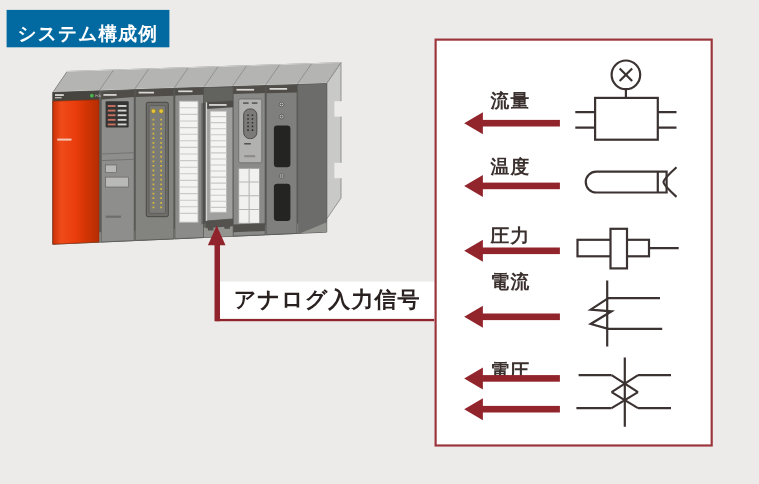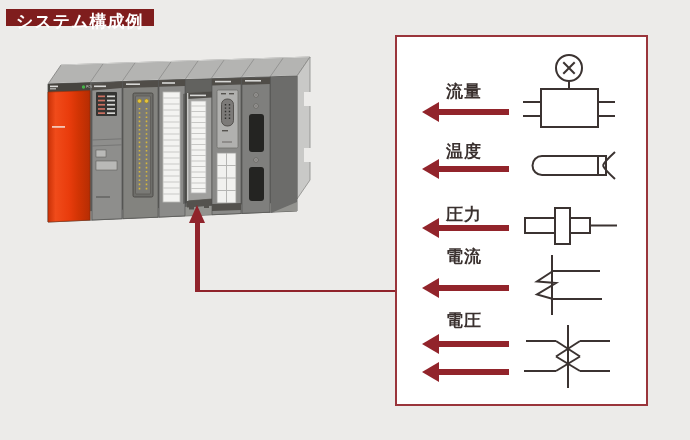--- a/index.html
+++ b/index.html
@@ -1,21 +1,21 @@
 <!DOCTYPE html>
 <html><head>
 <meta charset="utf-8">
 <style>
   html,body{margin:0;padding:0;}
   body{font-family:"Liberation Sans","DejaVu Sans",sans-serif;}
   .stage{position:relative;width:690px;height:440px;background:#ecebe9;overflow:hidden;}
 
   
-  .title-banner{position:absolute;left:6px;top:9px;height:17px;background:#7f1d1d;
-    padding:0 10px;display:flex;align-items:flex-start;}
+  .title-banner{position:absolute;left:6px;top:9px;height:34px;background:#0369a1;
+    padding:0 10px;display:flex;align-items:flex-end;}
   .title-banner span{color:#ffffff;font-weight:bold;font-size:17px;letter-spacing:1px;line-height:25px;}
 
   
   .plc{position:absolute;left:40px;top:55px;width:285px;height:195px;}
 
   
   .up-arrow{position:absolute;left:188px;top:205px;width:18px;height:87px;}
   .up-arrow .head{position:absolute;left:1px;top:0;width:0;height:0;
     border-left:8px solid transparent;border-right:8px solid transparent;
     border-bottom:18px solid #90232b;}
@@ -184,20 +184,21 @@
     </g>
   </svg>
 
   <div class="up-arrow">
     <div class="head"></div>
     <div class="shaft"></div>
   </div>
 
   <div class="connector-h"></div>
 
+  <div class="annotation">アナログ入力信号</div>
 
   <div class="panel">
 
     <div class="sig-label" style="top:46px">流量</div>
     <div class="sig-arrow" style="top:65px">
         <div class="head"></div>
         <div class="shaft"></div>
       </div>
 
     <div class="sig-label" style="top:106px">温度</div>
@@ -211,21 +212,21 @@
         <div class="head"></div>
         <div class="shaft"></div>
       </div>
 
     <div class="sig-label" style="top:211px">電流</div>
     <div class="sig-arrow" style="top:241px">
         <div class="head"></div>
         <div class="shaft"></div>
       </div>
 
-    <div class="sig-label" style="top:275px">電圧</div>
+    <div class="sig-label" style="top:292px">電圧</div>
     <div class="sig-arrow" style="top:297px">
         <div class="head"></div>
         <div class="shaft"></div>
       </div>
 
     <div class="sig-arrow" style="top:325px">
         <div class="head"></div>
         <div class="shaft"></div>
       </div>
 

